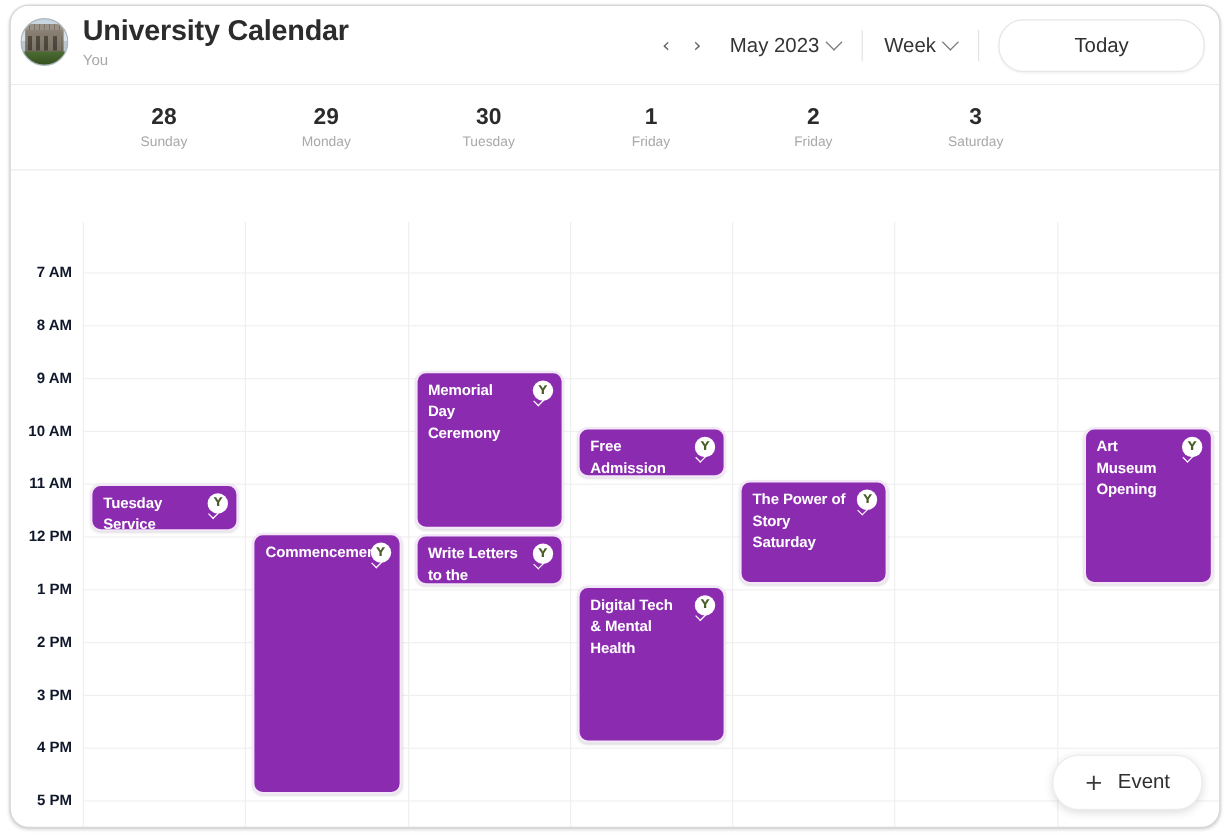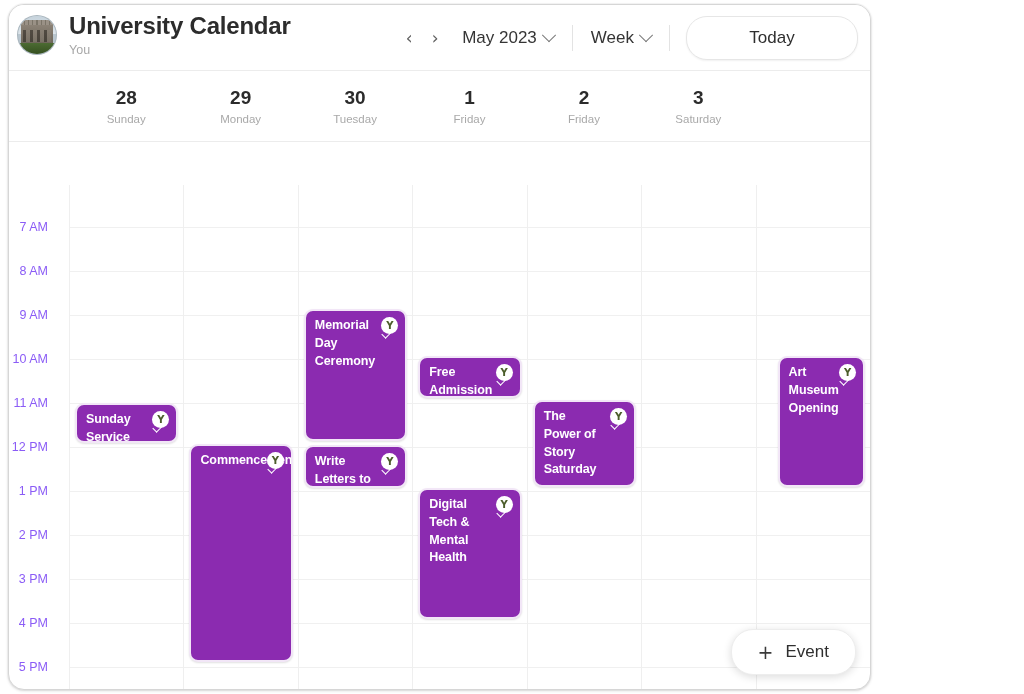--- a/index.html
+++ b/index.html
@@ -12,21 +12,21 @@
   #app {
     position: absolute; left: 0; top: 0;
     width: 1024px; height: 694px;
     background: #ffffff;
     box-sizing: border-box;
   }
   
   .window {
     position: absolute;
     left: 8px; top: 4px;
-    width: 863px; height: 686px;
+    width: 1009px; height: 686px;
     background: #ffffff;
     border-radius: 16px;
     border: 1px solid #d6d6d6;
     box-shadow: 0 1px 3px rgba(0,0,0,0.14), 0 0 0 1px rgba(0,0,0,0.03);
     overflow: hidden;
     box-sizing: border-box;
   }
 
   
   .header {
@@ -156,24 +156,25 @@
 
   
   .gridwrap {
     position: absolute; left: 0; top: 180px; right: 0; bottom: 0;
     overflow: hidden;
   }
   .gutter {
     position: absolute; left: 0; top: 0; width: 60px; height: 100%;
   }
   .hour-label {
-    position: absolute; right: 21px;
-    font-size: 12.5px; color: #8b5cf6;
+    position: absolute; right: 9px;
+    font-size: 12.5px; color: #0f172a;
     transform: translateY(-50%);
     white-space: nowrap;
+    font-weight: bold;
   }
   .columns {
     position: absolute; left: 60px; top: 0; right: 0; height: 100%;
     display: grid; grid-template-columns: repeat(7, 1fr);
   }
   .col {
     position: relative;
     border-left: 1px solid #efefef;
   }
   .hline {
@@ -325,21 +326,21 @@
           <div class="hour-label" style="top: 262px;">12 PM</div>
           <div class="hour-label" style="top: 306px;">1 PM</div>
           <div class="hour-label" style="top: 350px;">2 PM</div>
           <div class="hour-label" style="top: 394px;">3 PM</div>
           <div class="hour-label" style="top: 438px;">4 PM</div>
           <div class="hour-label" style="top: 482px;">5 PM</div>
         </div>
       <div class="columns" id="columns">
           <div class="col">
             <div class="event" style="top: 218px; height: 40px;">
-              <div class="event-title">Sunday Service</div>
+              <div class="event-title">Tuesday Service</div>
               <div class="ebadge">
                 <div class="circle">Y</div>
                 <div class="tick"></div>
               </div>
             </div>
           </div>
           <div class="col">
             <div class="event" style="top: 259px; height: 218px;">
               <div class="event-title">Commencement</div>
               <div class="ebadge">

